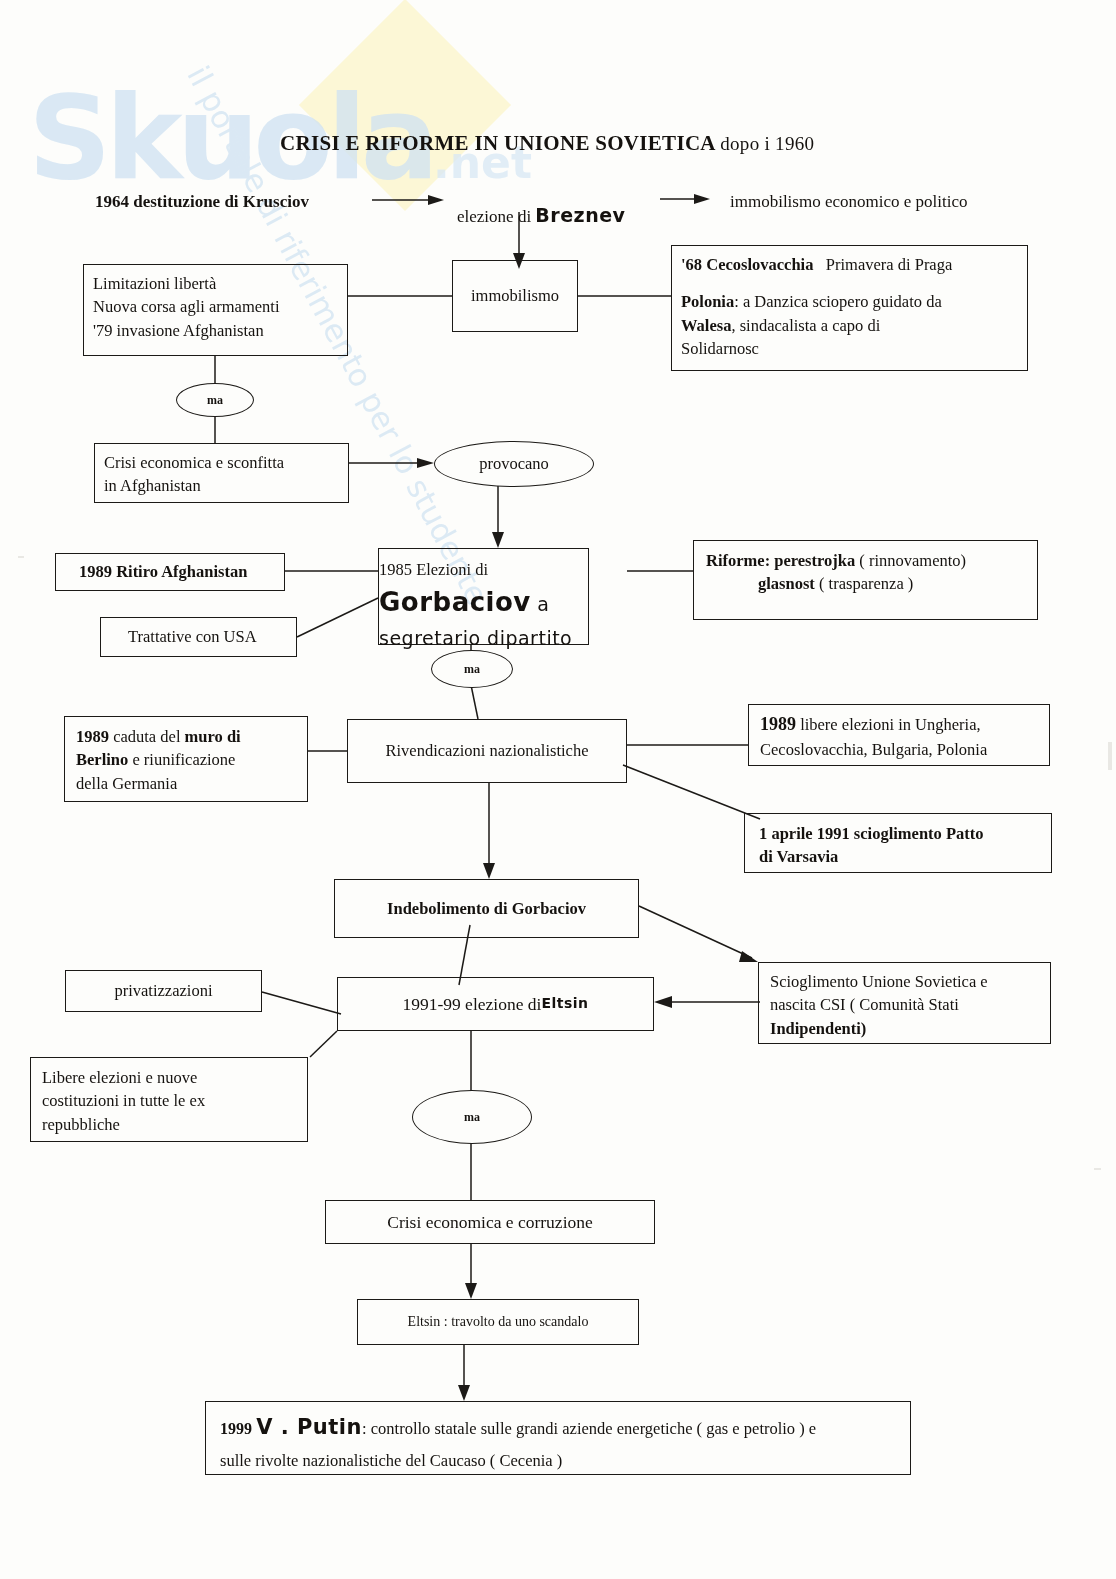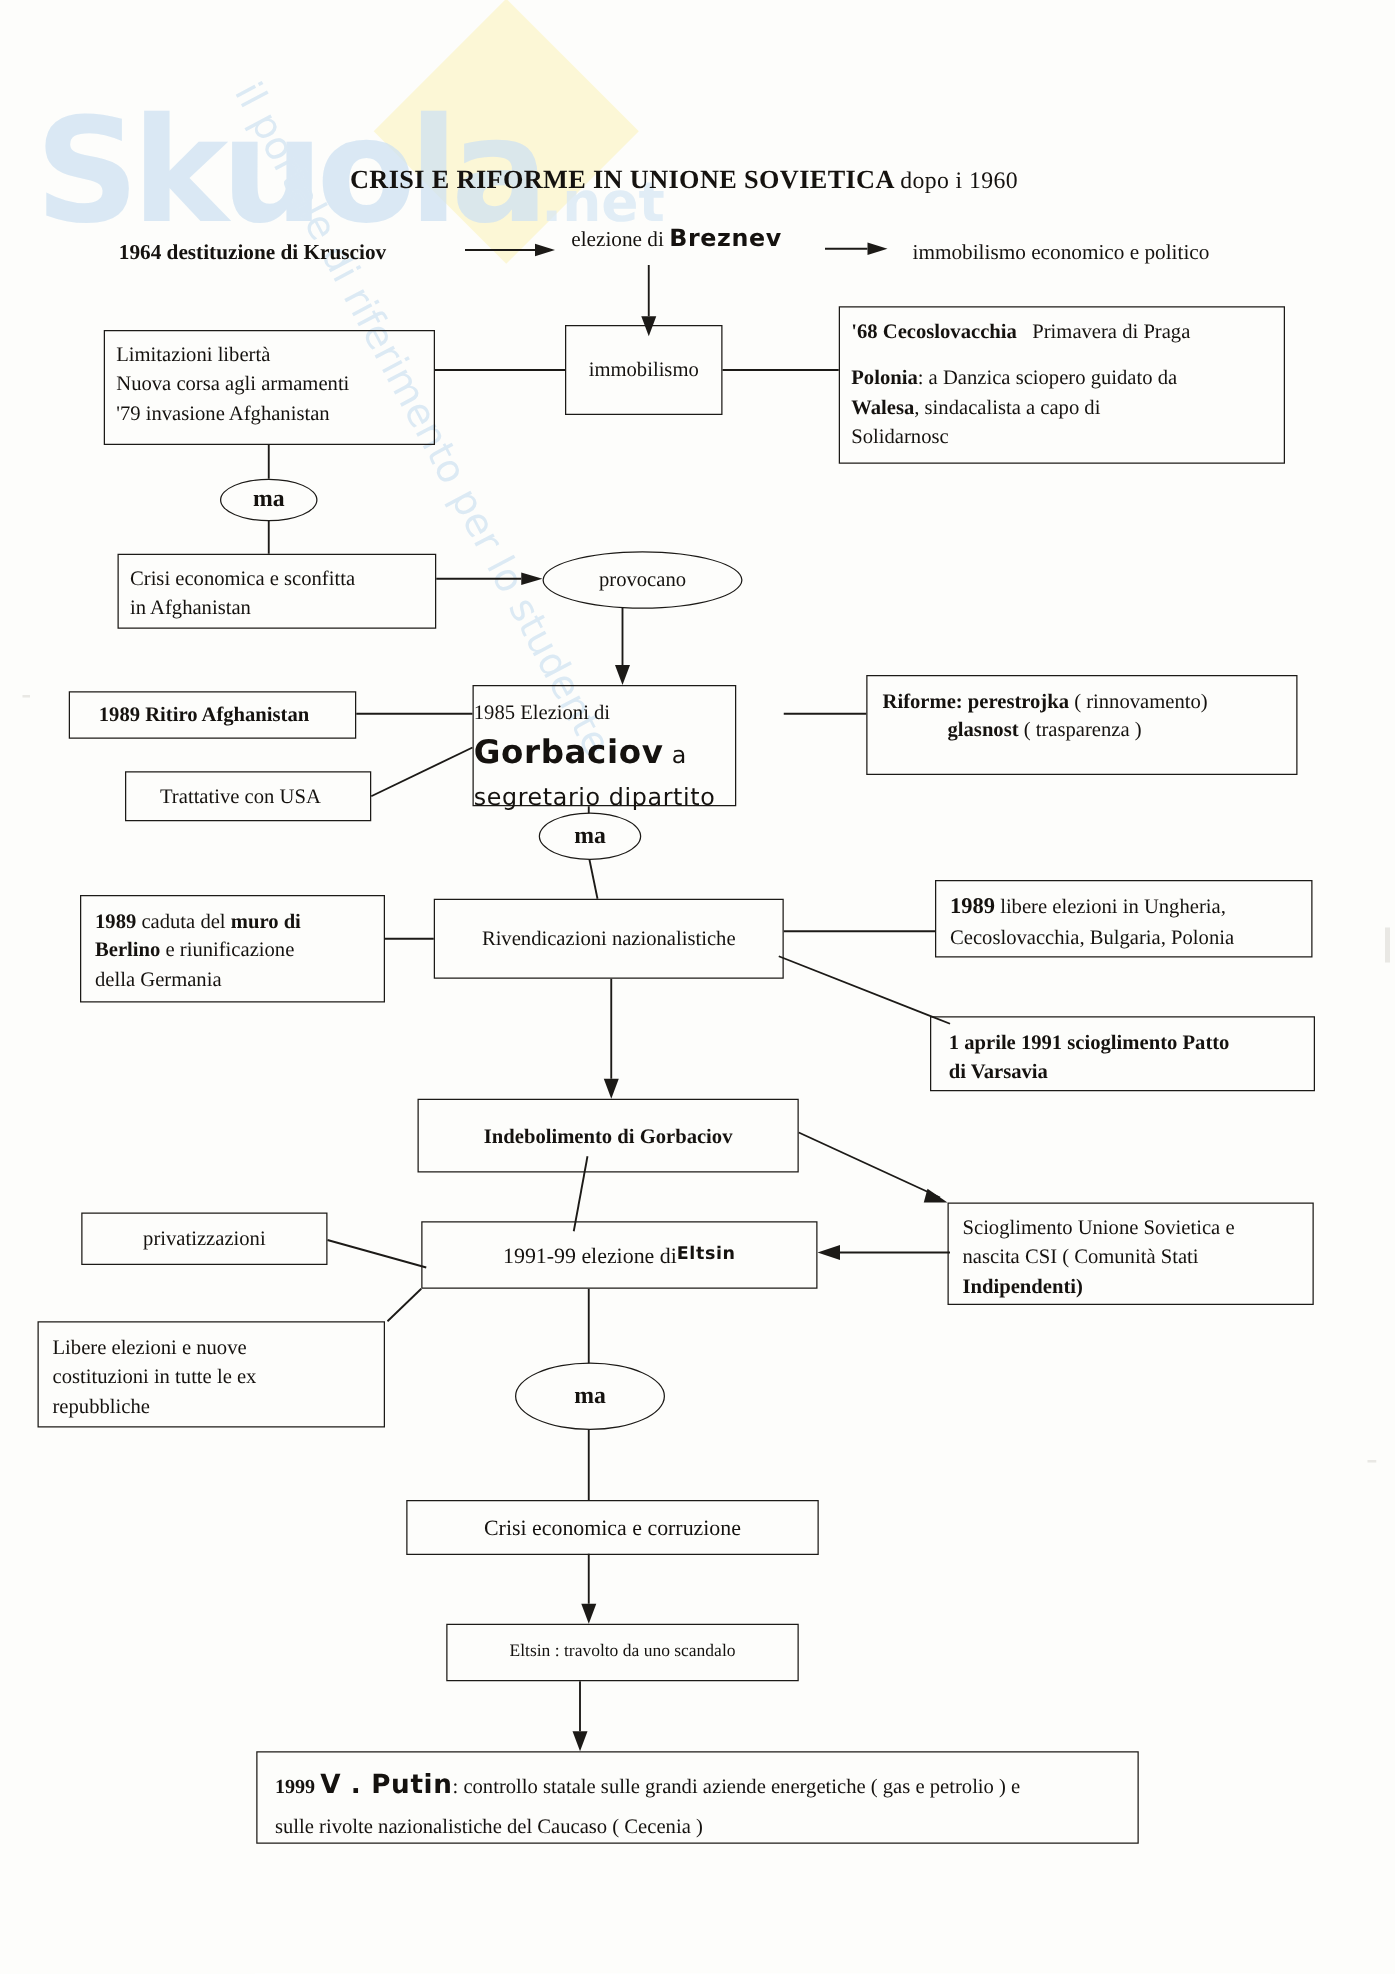--- a/index.html
+++ b/index.html
@@ -112,21 +112,21 @@
   .b { font-weight: bold; }
 
   .oval {
     position: absolute;
     box-sizing: border-box;
     border: 1.6px solid #1c1a17;
     border-radius: 50%;
     display: flex;
     align-items: center;
     justify-content: center;
-    font-size: 19px;
+    font-size: 12px;
     font-weight: bold;
     background: #fdfdfb;
   }
   .oval.thin { font-weight: normal; }
   svg line, svg path, svg polyline { stroke: #1c1a17; stroke-width: 1.5; fill: none; }
   svg .arrowhead { fill: #1c1a17; stroke: none; }
   .scan-speck {
     position: absolute;
     background: #d9d7d1;
     opacity: .55;
@@ -230,21 +230,21 @@
   </svg>
 
   <div class="layer" id="nodes">
 
     <div class="title" style="left:280px; top:131px;">
       <span>CRISI E RIFORME IN UNIONE SOVIETICA</span>
       <span class="sub">dopo i 1960</span>
     </div>
 
     <div class="freetext" style="left:95px; top:192px;">1964 destituzione di Krusciov</div>
-    <div class="freetext plain" style="left:457px; top:180px;">
+    <div class="freetext plain" style="left:457px; top:204px;">
       <span>elezione di </span><span class="hand">Breznev</span>
     </div>
     <div class="freetext plain" style="left:730px; top:192px;">immobilismo economico e politico</div>
 
     <div class="box" style="left:83px; top:264px; width:265px; height:92px;">
       <div>Limitazioni libertà</div>
       <div>Nuova corsa agli armamenti</div>
       <div>'79 invasione Afghanistan</div>
     </div>
 

